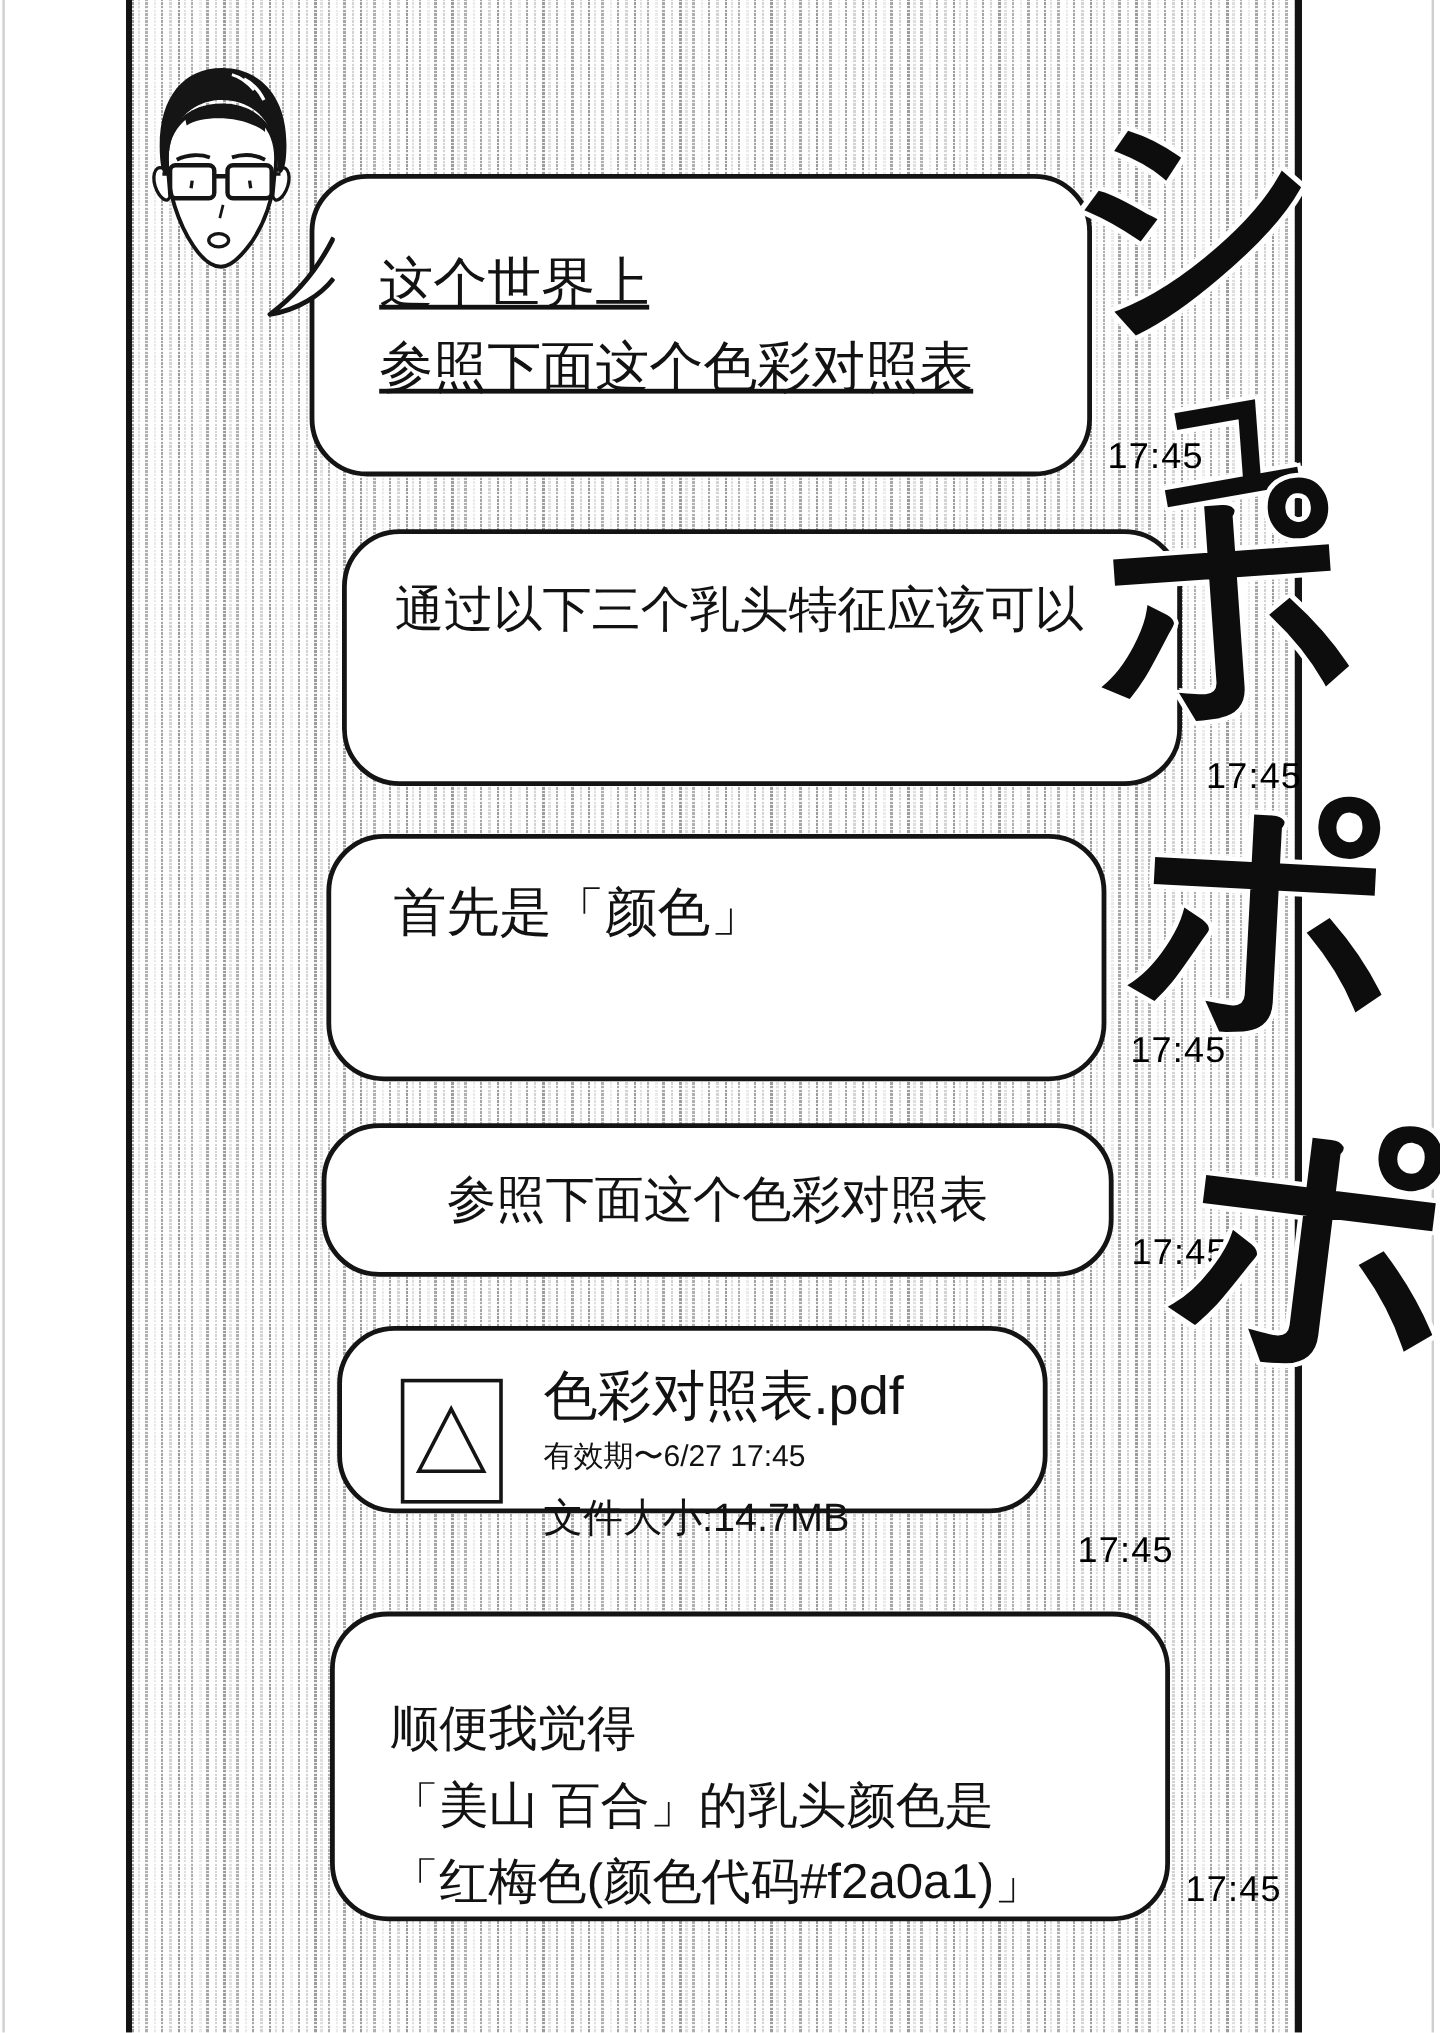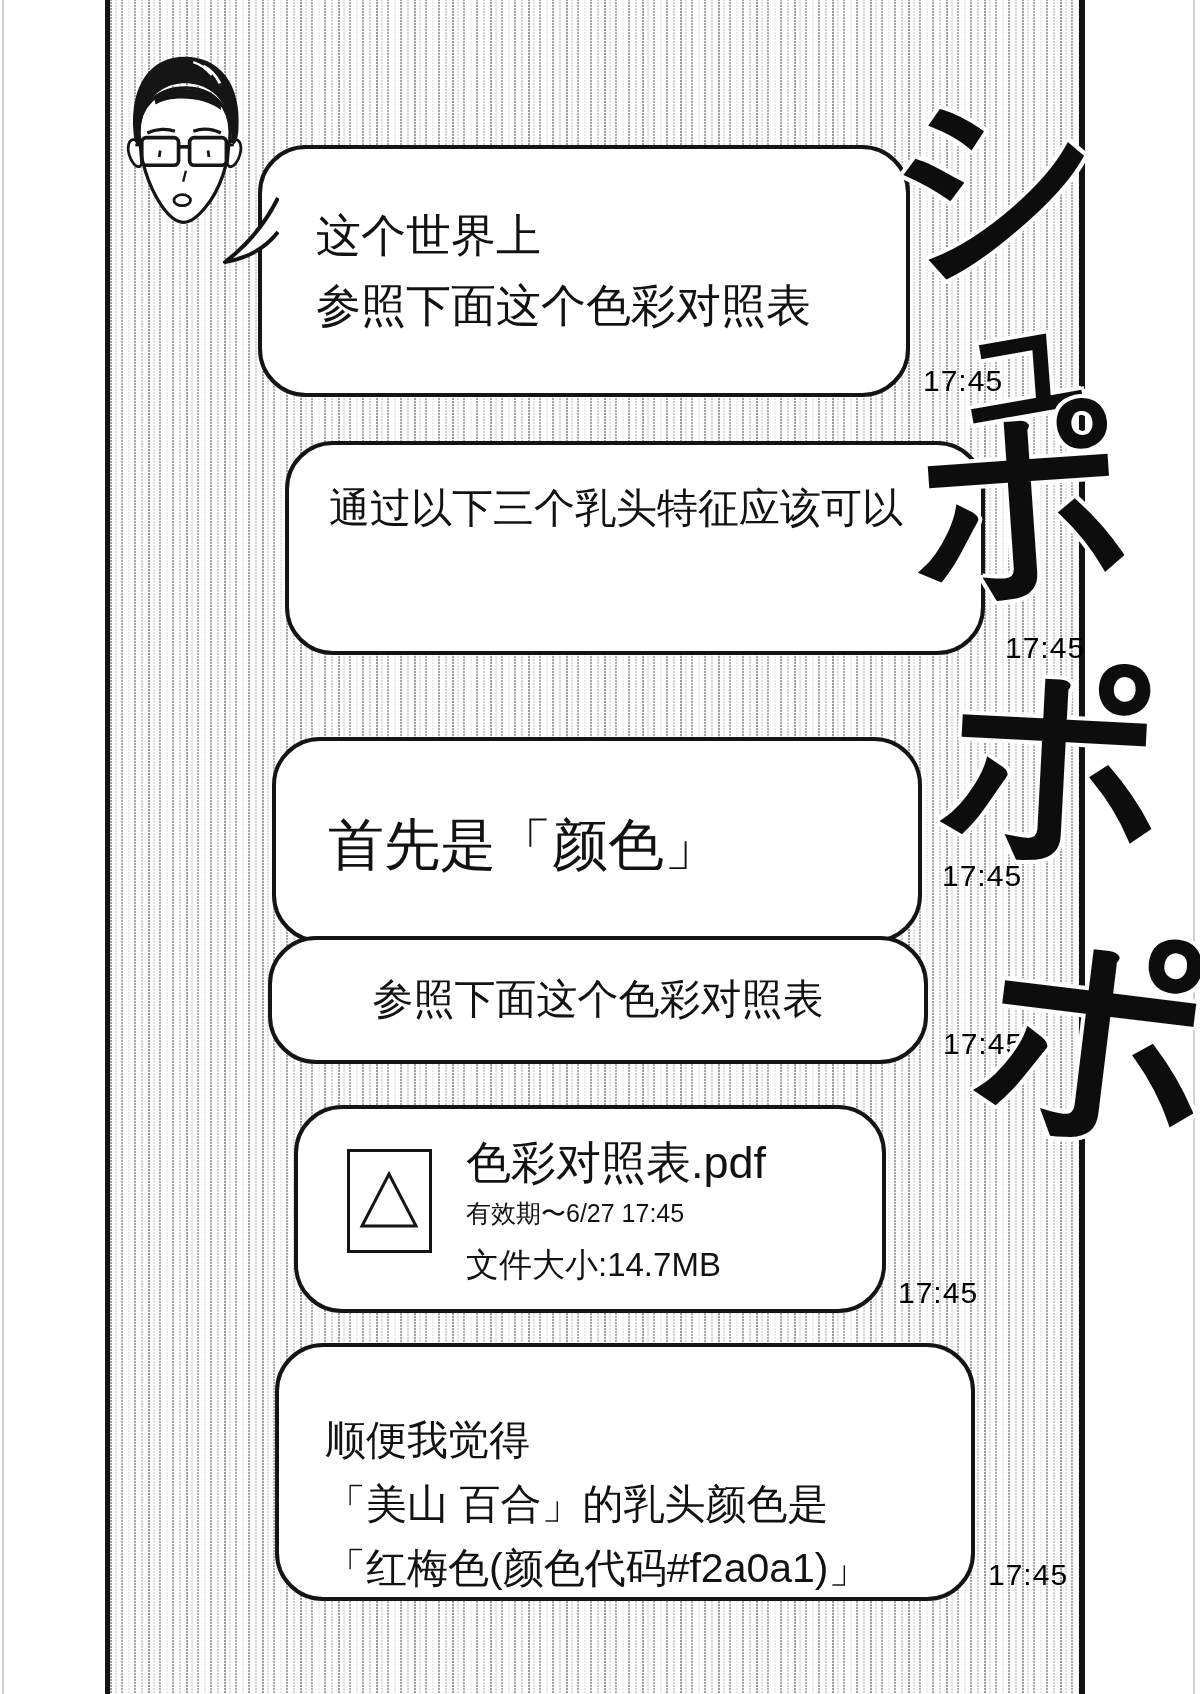--- a/index.html
+++ b/index.html
@@ -31,26 +31,26 @@
         rgba(60,60,60,0.22) 31px 33px, transparent 33px 38px);
   }
 
   .bubble {
     position:absolute; background:#ffffff;
     border:4px solid #141414; border-radius:48px;
     box-sizing:border-box; z-index:3;
   }
   .msg-line { white-space:nowrap; line-height:1.56; }
 
-  .b1 { left:258px; top:145px; width:652px; height:252px; padding:52px 0 0 54px; font-size:45px; }
+  .b1 { left:258px; top:145px; width:652px; height:252px; padding:52px 0 0 54px; font-size:45px;text-decoration:underline; }
   .b2 { left:285px; top:441px; width:700px; height:214px; padding:32px 0 0 40px; font-size:41px; }
-  .b3 { left:272px; top:737px; width:650px; height:206px; padding:60px 0 0 52px; font-size:56px; }
+  .b3 { left:272px; top:695px; width:650px; height:206px; padding:28px 0 0 52px; font-size:44px; }
   .b4 { left:268px; top:936px; width:660px; height:128px; font-size:41px;
         display:flex; align-items:center; justify-content:center; }
-  .b5 { left:294px; top:1105px; width:592px; height:208px; }
+  .b5 { left:281px; top:1105px; width:592px; height:156px; }
   .b6 { left:275px; top:1343px; width:700px; height:258px; padding:62px 0 0 46px; font-size:41px; }
 
   .timestamp {
     position:absolute; font-size:30px; color:#000000; z-index:4;
     letter-spacing:1px; white-space:nowrap;
   }
   .ts1 { left:923px;  top:364px;  }
   .ts2 { left:1005px; top:631px;  }
   .ts3 { left:942px;  top:859px;  }
   .ts4 { left:943px;  top:1027px; }

